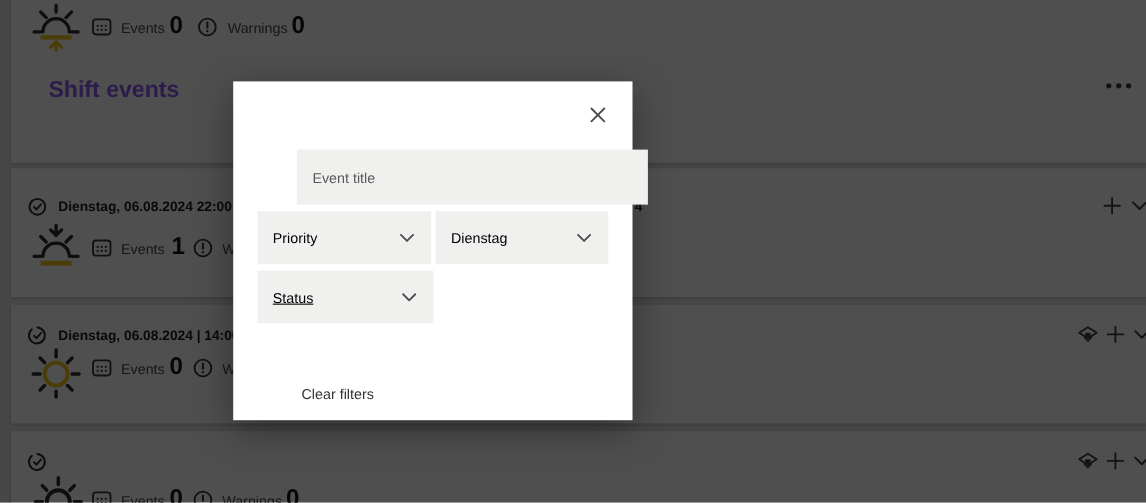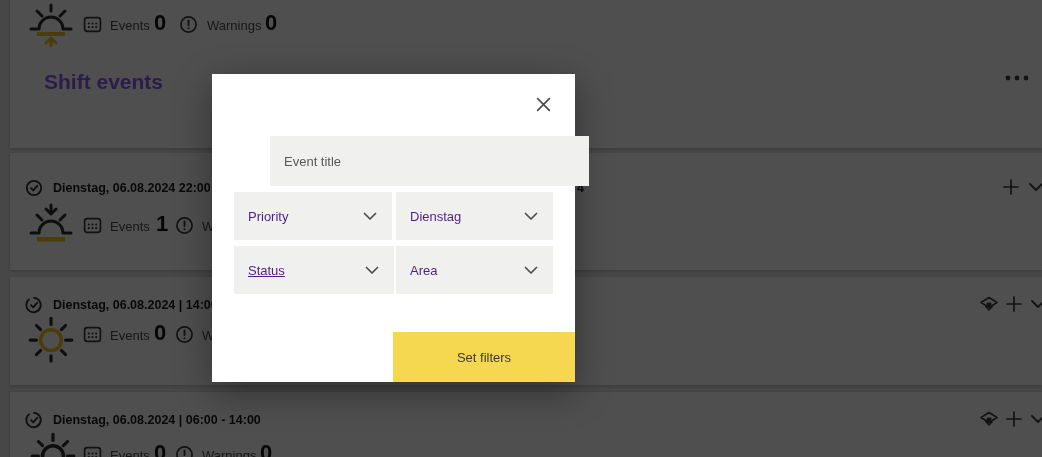--- a/index.html
+++ b/index.html
@@ -35,21 +35,21 @@
                  background:transparent; border:none; color:#4d4d4d; cursor:pointer;
                  display:flex; align-items:center; justify-content:center; }
   .field { position:absolute; background:#f0f0ef; display:flex; align-items:center;
            padding:0 14px; }
   .field-title { left:22px; top:62px; width:319px; height:50px;margin-left:36px; }
   .field input { border:none; background:transparent; outline:none; width:100%;
                  font-size:13px; color:#3c3c3c; font-family:"Liberation Sans",sans-serif; }
   .field input::placeholder { color:#595959; opacity:1; }
   .select { position:absolute; background:#f0f0ef; display:flex; align-items:center;
             justify-content:space-between; padding:0 14px; cursor:pointer;
-            font-size:13px; color:#4c1d95; }
+            font-size:13px; color:#000000; }
   .sel-a { left:22px;  top:118px; width:158px; height:48px; }
   .sel-b { left:184px; top:118px; width:157px; height:48px; }
   .sel-c { left:22px;  top:172px; width:160px; height:48px;text-decoration:underline; }
   .sel-d { left:184px; top:172px; width:157px; height:48px; }
   .btn-clear { position:absolute; left:30px; top:266px; width:130px; height:36px;
                background:transparent; border:none; font-size:13px; color:#333;
                font-family:"Liberation Sans",sans-serif; cursor:pointer; }
   .btn-set { position:absolute; left:181px; top:258px; width:182px; height:50px;
              border:none; font-size:13px; color:#3a3a3a; cursor:pointer;
              font-family:"Liberation Sans",sans-serif; }
@@ -218,21 +218,20 @@
       <span class="stat-count abs" style="left:250px; top:43px;">0</span>
     </div>
 
     <div class="card card4">
       <span class="icon abs" style="left:15px; top:19px;">
         <svg width="18" height="18" viewBox="0 0 18 18" fill="none">
           <path d="M4 3.4 A7.2 7.2 0 1 0 9 1.8" stroke="#2d2d2d" stroke-width="1.8" stroke-linecap="round"></path>
           <path d="M6 9.2 L8.2 11.4 L12.2 6.8" stroke="#2d2d2d" stroke-width="1.8" stroke-linecap="round" stroke-linejoin="round"></path>
         </svg>
       </span>
-      <span class="date-text abs" style="left:43px; top:21px;">Dienstag, 06.08.2024 | 06:00 - 14:00</span>
       <span class="icon abs row-action" style="left:968px; top:17px;">
         <svg width="22" height="22" viewBox="0 0 22 22" fill="none">
           <path d="M3 8.5 L11 3.5 L19 8.5 L11 13.5 Z" stroke="#3d3d3d" stroke-width="1.6" stroke-linejoin="round"></path>
           <path d="M7.5 12.2 L11 16 L14.5 12.2" stroke="#3d3d3d" stroke-width="1.6" stroke-linejoin="round"></path>
           <rect x="8.6" y="8.6" width="4.8" height="4.8" fill="#3d3d3d"></rect>
         </svg>
       </span>
       <span class="icon abs row-action" style="left:994px; top:17px;">
         <svg width="20" height="20" viewBox="0 0 20 20" fill="none">
           <path d="M10 3 V17 M3 10 H17" stroke="#3d3d3d" stroke-width="1.7" stroke-linecap="round"></path>
@@ -301,30 +300,22 @@
       </span>
     </div>
     <div class="select sel-c">
       <span>Status</span>
       <span class="icon">
         <svg width="16" height="12" viewBox="0 0 16 12" fill="none">
             <path d="M2.5 3.5 L8 9 L13.5 3.5" stroke="#4d4d4d" stroke-width="1.7" stroke-linecap="round" stroke-linejoin="round"></path>
           </svg>
       </span>
     </div>
-    <div class="select sel-d">
-      <span>Area</span>
-      <span class="icon">
-        <svg width="16" height="12" viewBox="0 0 16 12" fill="none">
-            <path d="M2.5 3.5 L8 9 L13.5 3.5" stroke="#4d4d4d" stroke-width="1.7" stroke-linecap="round" stroke-linejoin="round"></path>
-          </svg>
-      </span>
-    </div>
-
-    <button class="btn-set" id="set-filters-btn" style="background: rgb(245, 216, 79);">Set filters</button>
+
+    <button class="btn-clear">Clear filters</button>
   </div>
 
   <button class="modal-close">
     <svg width="17" height="17" viewBox="0 0 16 16" fill="none">
       <path d="M2.5 2.5 L13.5 13.5 M13.5 2.5 L2.5 13.5" stroke="#4d4d4d" stroke-width="1.6" stroke-linecap="round"></path>
     </svg>
   </button>
 
 </div>
 

